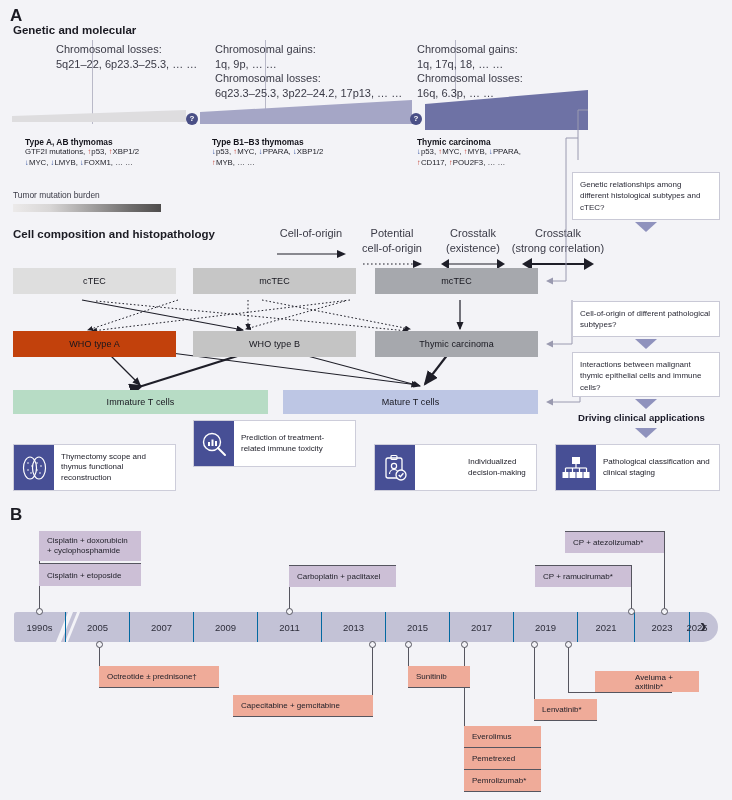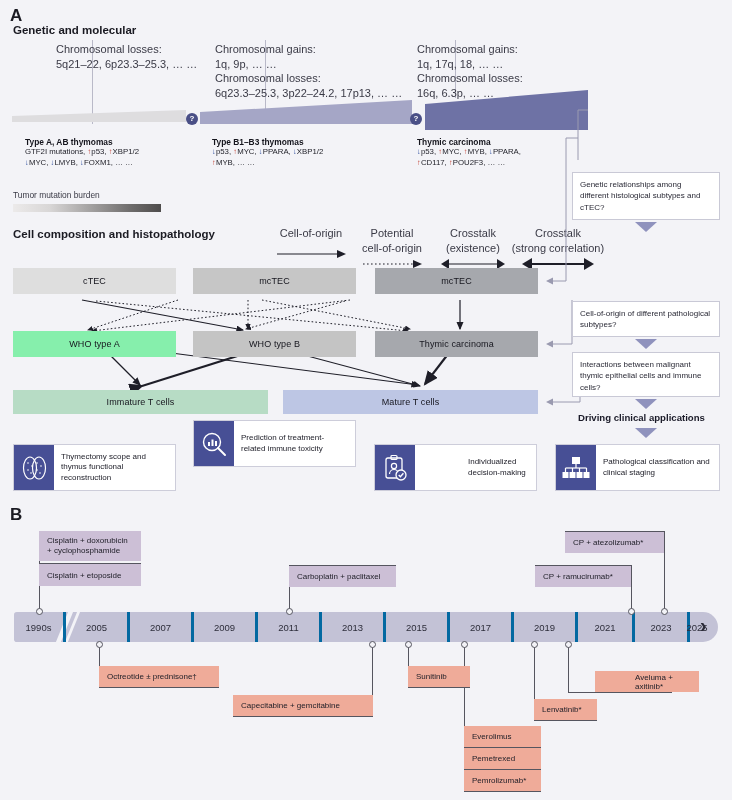--- a/index.html
+++ b/index.html
@@ -69,21 +69,21 @@
     font-size:8px; line-height:1.33; color:#22222c;
   }
 
   
   #timeline-bar {
     position:absolute; left:14px; top:612px; width:704px; height:30px;
     background:#c3c2d6; border-radius:3px 16px 16px 3px;
   }
   .tl-seg {
     position:absolute; top:612px; height:30px;
-    border-right:3px solid #0369a1;
+    border-right:1px solid #0369a1;
     font-size:9.5px; color:#2d2d3a;
     display:flex; align-items:center; justify-content:center;
   }
   .tl-node {
     position:absolute; width:7px; height:7px; border-radius:50%;
     background:#f3f3f7; border:1.2px solid #55555f; z-index:6;
   }
   .tl-line { position:absolute; background:#55555f; width:1.2px; z-index:5; }
   .tl-box {
     position:absolute; font-size:8px; color:#1d1d26;
@@ -220,21 +220,21 @@
 
   <line x1="270" y1="81" x2="420" y2="121" stroke="#1e1e28" stroke-width="1.1" marker-start="url(#ah)" marker-end="url(#ah)"></line>
 
   <line x1="455" y1="80" x2="425" y2="119" stroke="#1e1e28" stroke-width="2.1" marker-start="url(#ah)" marker-end="url(#ah)"></line>
 </svg>
 
 <div class="cellbox" style="left:13px; top:268px; width:163px; height:26px; background:#dedede;">cTEC</div>
 <div class="cellbox" style="left:193px; top:268px; width:163px; height:26px; background:#c6c6c6;">mcTEC</div>
 <div class="cellbox" style="left:375px; top:268px; width:163px; height:26px; background:#a6a8ad;">mcTEC</div>
 
-<div class="cellbox" style="left:13px; top:331px; width:163px; height:26px; background:#86efac;">WHO type A</div>
+<div class="cellbox" style="left:13px; top:331px; width:163px; height:26px; background:#c2410c;">WHO type A</div>
 <div class="cellbox" style="left:193px; top:331px; width:163px; height:26px; background:#c4c4c4;">WHO type B</div>
 <div class="cellbox" style="left:375px; top:331px; width:163px; height:26px; background:#a6a8ad;">Thymic carcinoma</div>
 
 <div class="cellbox" style="left:13px; top:390px; width:255px; height:24px; background:#b7dcc5;">Immature T cells</div>
 <div class="cellbox" style="left:283px; top:390px; width:255px; height:24px; background:#bdc6e4;">Mature T cells</div>
 
 <svg width="732" height="420" style="position:absolute;left:0;top:0;">
   <path d="M588 110 L578 110 L578 160" stroke="#9a9ab0" stroke-width="1" fill="none"></path>
   <path d="M553 281 L566 281 L566 138 L578 138" stroke="#9a9ab0" stroke-width="1" fill="none"></path>
   <polygon points="546,281 553,277.5 553,284.5" fill="#9a9ab0"></polygon>

